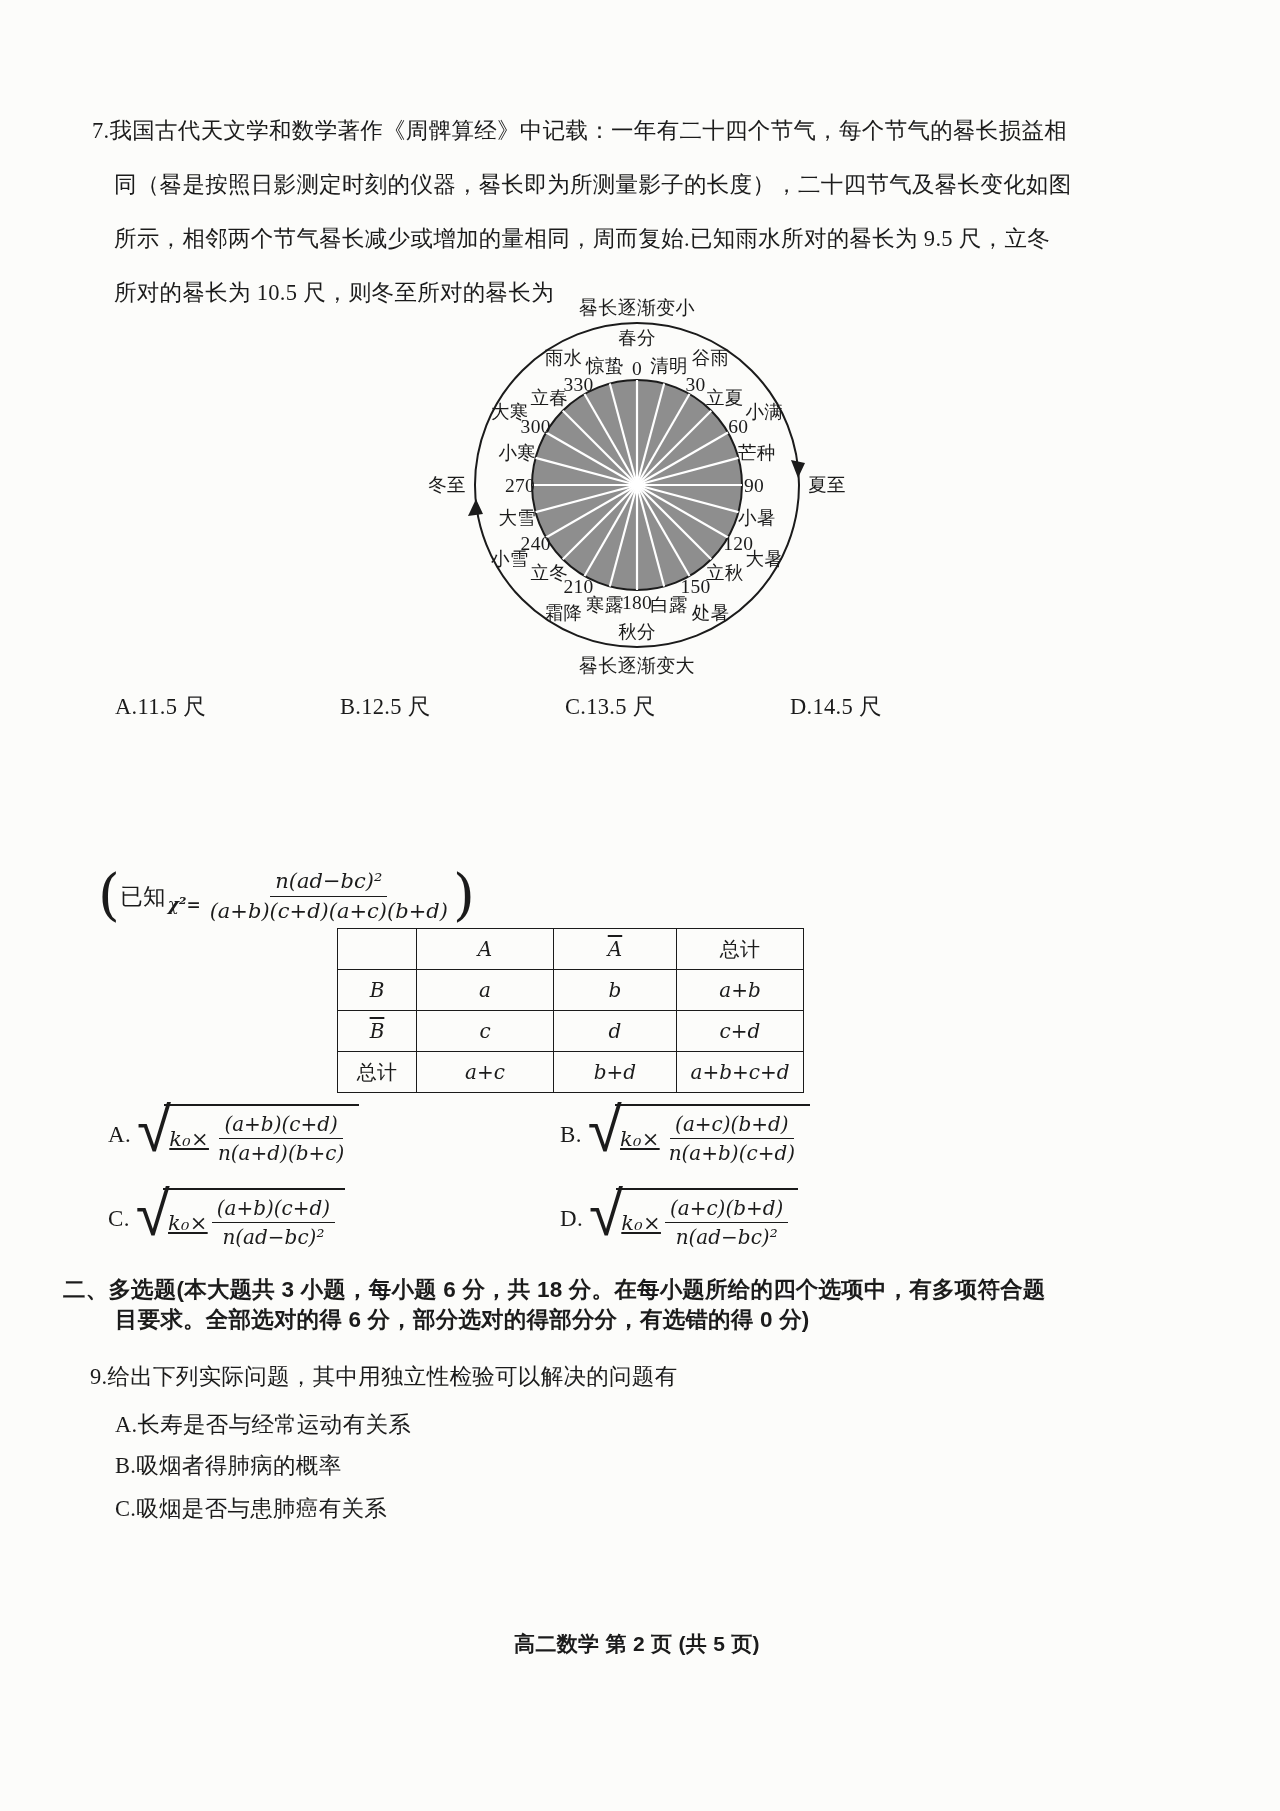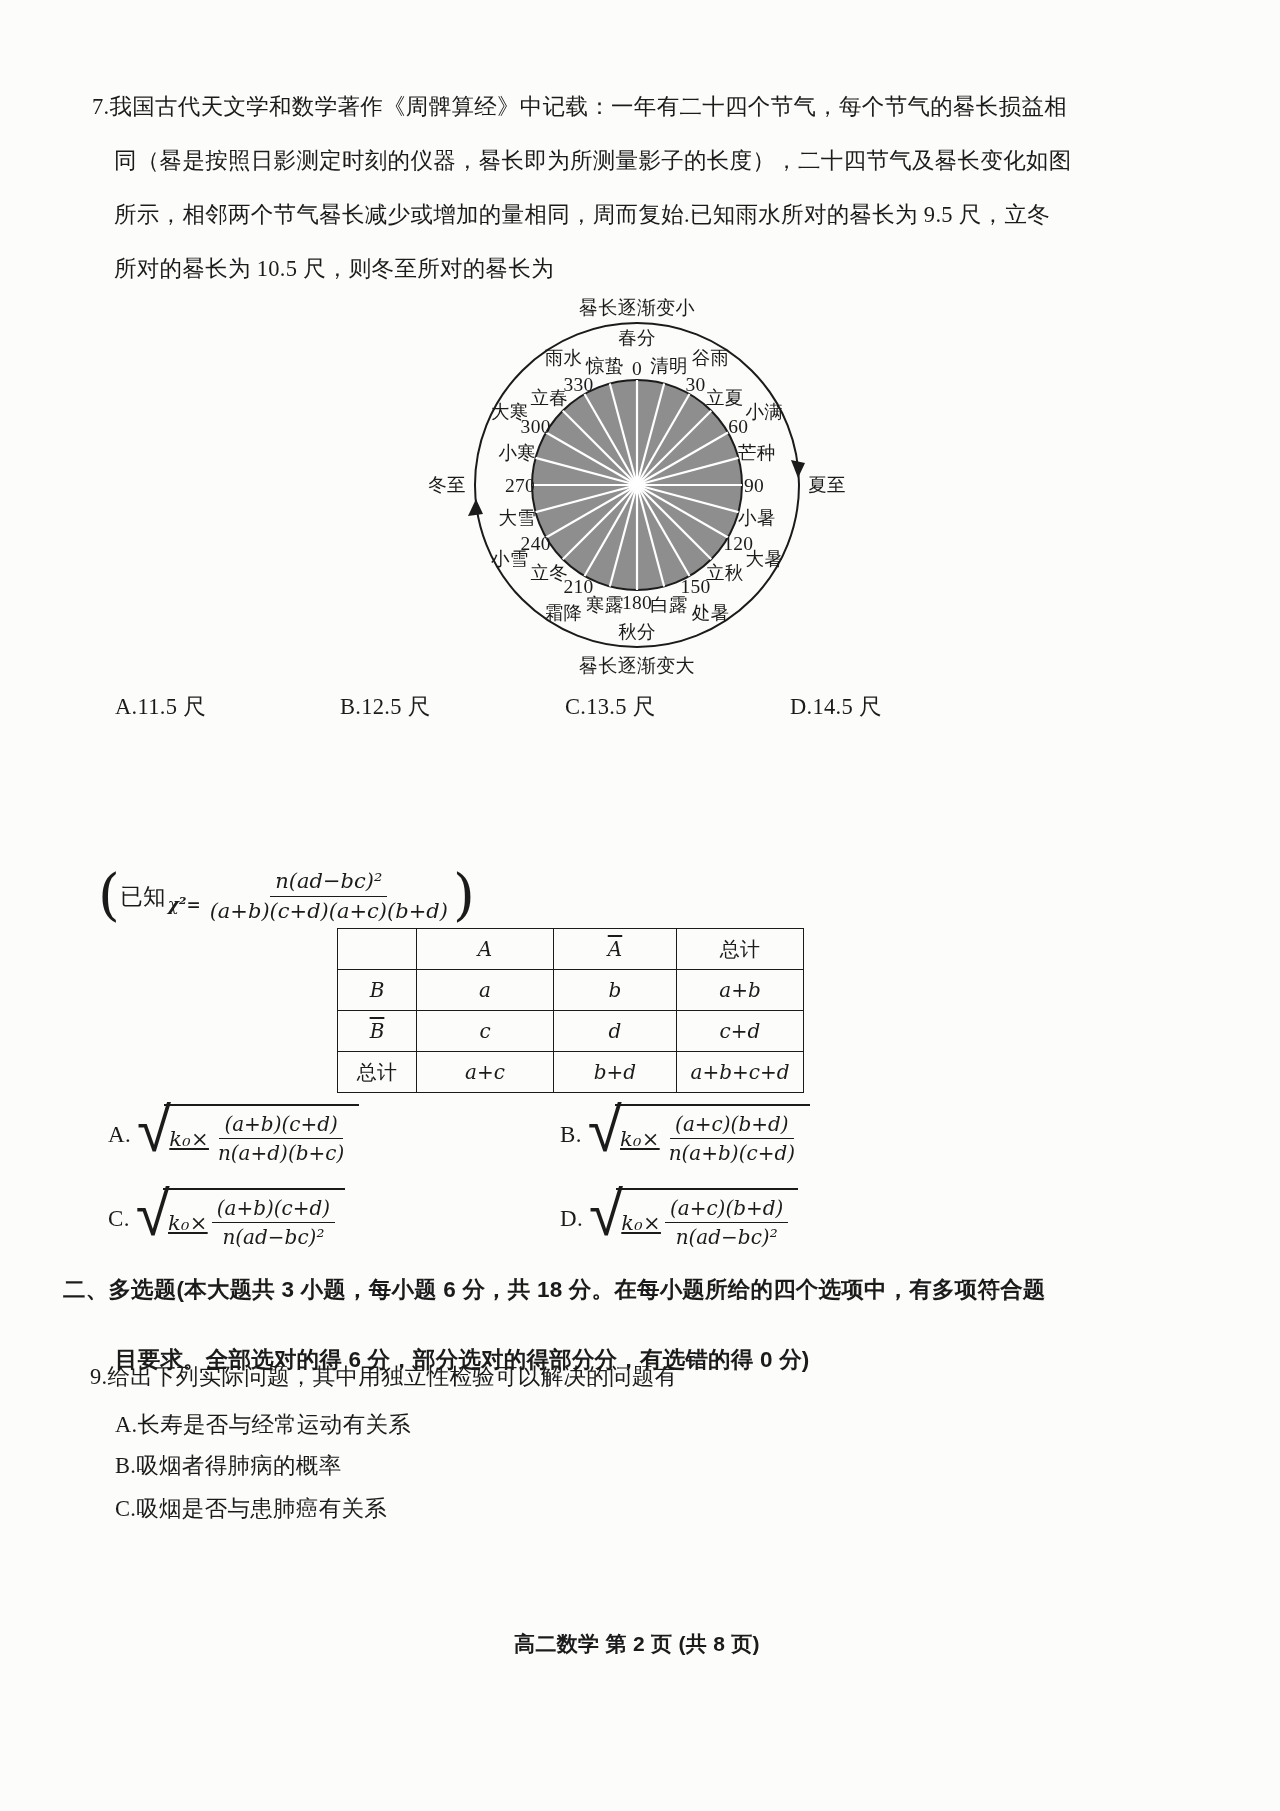--- a/index.html
+++ b/index.html
@@ -33,21 +33,21 @@
   .ovl{text-decoration:overline;}
   .cn{font-size:20.5px;}
   svg{font-family:"Liberation Serif",serif;}
   .footer{font-family:"Liberation Sans",sans-serif;font-weight:700;font-size:21px;text-align:center;}
 </style>
 </head>
 <body>
 
 <div class="page">
 
-  <div class="abs" style="top:80px;left:92px;right:60px;">
+  <div class="abs" style="top:104px;left:92px;right:60px;">
     <div class="qline">7.我国古代天文学和数学著作《周髀算经》中记载：一年有二十四个节气，每个节气的晷长损益相</div>
     <div class="qline indent">同（晷是按照日影测定时刻的仪器，晷长即为所测量影子的长度），二十四节气及晷长变化如图</div>
     <div class="qline indent">所示，相邻两个节气晷长减少或增加的量相同，周而复始.已知雨水所对的晷长为 9.5 尺，立冬</div>
     <div class="qline indent">所对的晷长为 10.5 尺，则冬至所对的晷长为</div>
   </div>
 
   <div class="abs" style="top:285px;left:407px;width:460px;height:400px;">
     <svg id="solar-svg" width="460" height="400" viewBox="0 0 460 400">
         <circle cx="230" cy="200" r="162" fill="none" stroke="#1b1b1b" stroke-width="2"></circle>
         <polygon points="391,193 384,175 398,178" fill="#1b1b1b"></polygon>
@@ -214,22 +214,22 @@
         <span class="pre">k₀×</span>
         <span class="frac">
             <span class="num">(a+c)(b+d)</span>
             <span class="den">n(ad−bc)²</span>
           </span>
       </span>
     </span>
   </div>
 
   <div class="abs bold-sans" style="top:1273px;left:63px;">二、多选题(本大题共 3 小题，每小题 6 分，共 18 分。在每小题所给的四个选项中，有多项符合题</div>
-  <div class="abs bold-sans" style="top:1343px;left:115px;">目要求。全部选对的得 6 分，部分选对的得部分分，有选错的得 0 分)</div>
+  <div class="abs bold-sans" style="top:1303px;left:115px;">目要求。全部选对的得 6 分，部分选对的得部分分，有选错的得 0 分)</div>
 
   <div class="abs qline" style="top:1360px;left:90px;line-height:34px;">9.给出下列实际问题，其中用独立性检验可以解决的问题有</div>
   <div class="abs qline" style="top:1408px;left:115px;line-height:34px;">A.长寿是否与经常运动有关系</div>
   <div class="abs qline" style="top:1449px;left:115px;line-height:34px;">B.吸烟者得肺病的概率</div>
   <div class="abs qline" style="top:1492px;left:115px;line-height:34px;">C.吸烟是否与患肺癌有关系</div>
 
-  <div class="abs footer" style="top:1630px;left:0;width:1274px;">高二数学 第 2 页 (共 8 页)</div>
+  <div class="abs footer" style="top:1630px;left:0;width:1274px;">高二数学 第 2 页 (共 5 页)</div>
 
 </div>
 
 </body></html>

